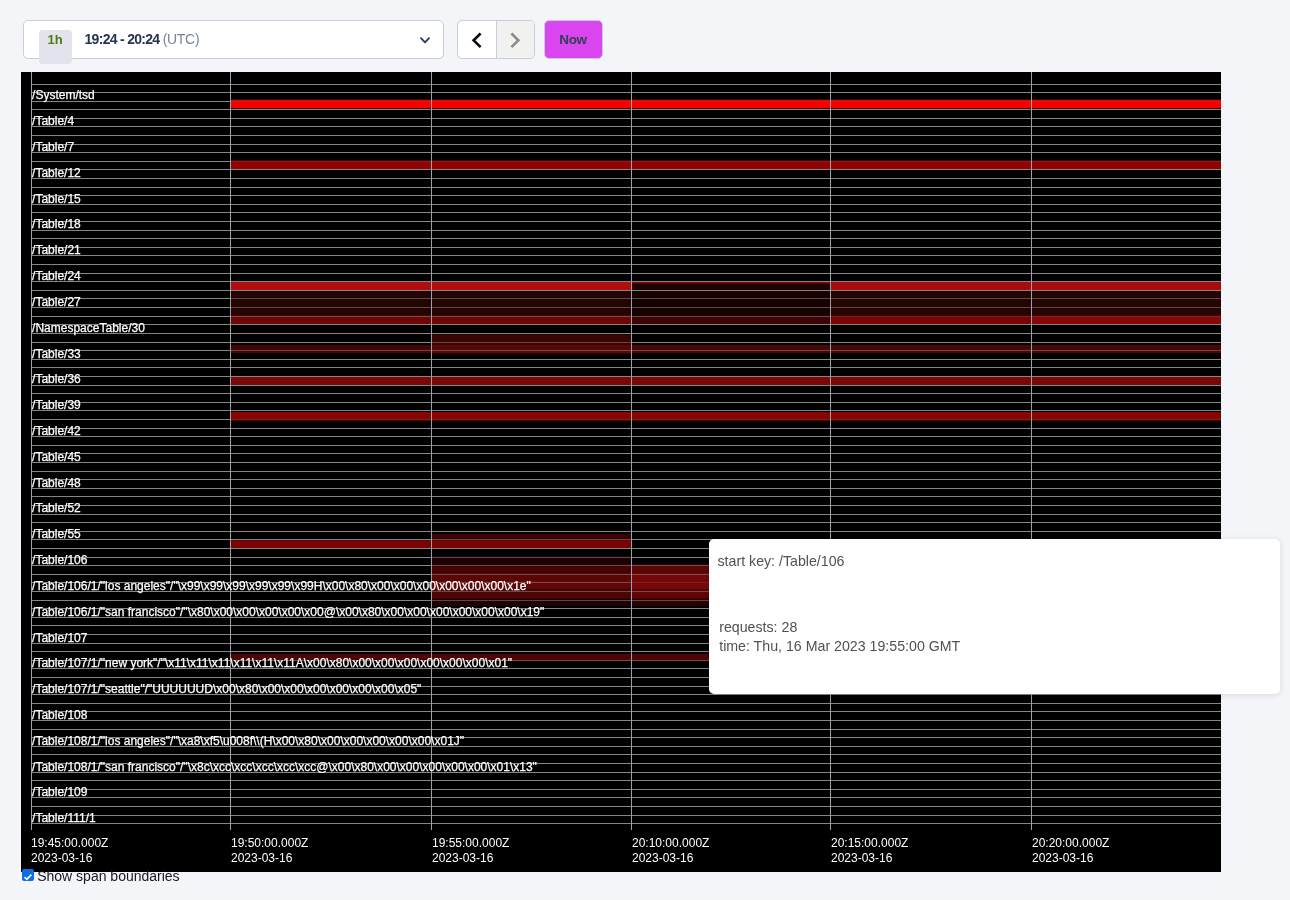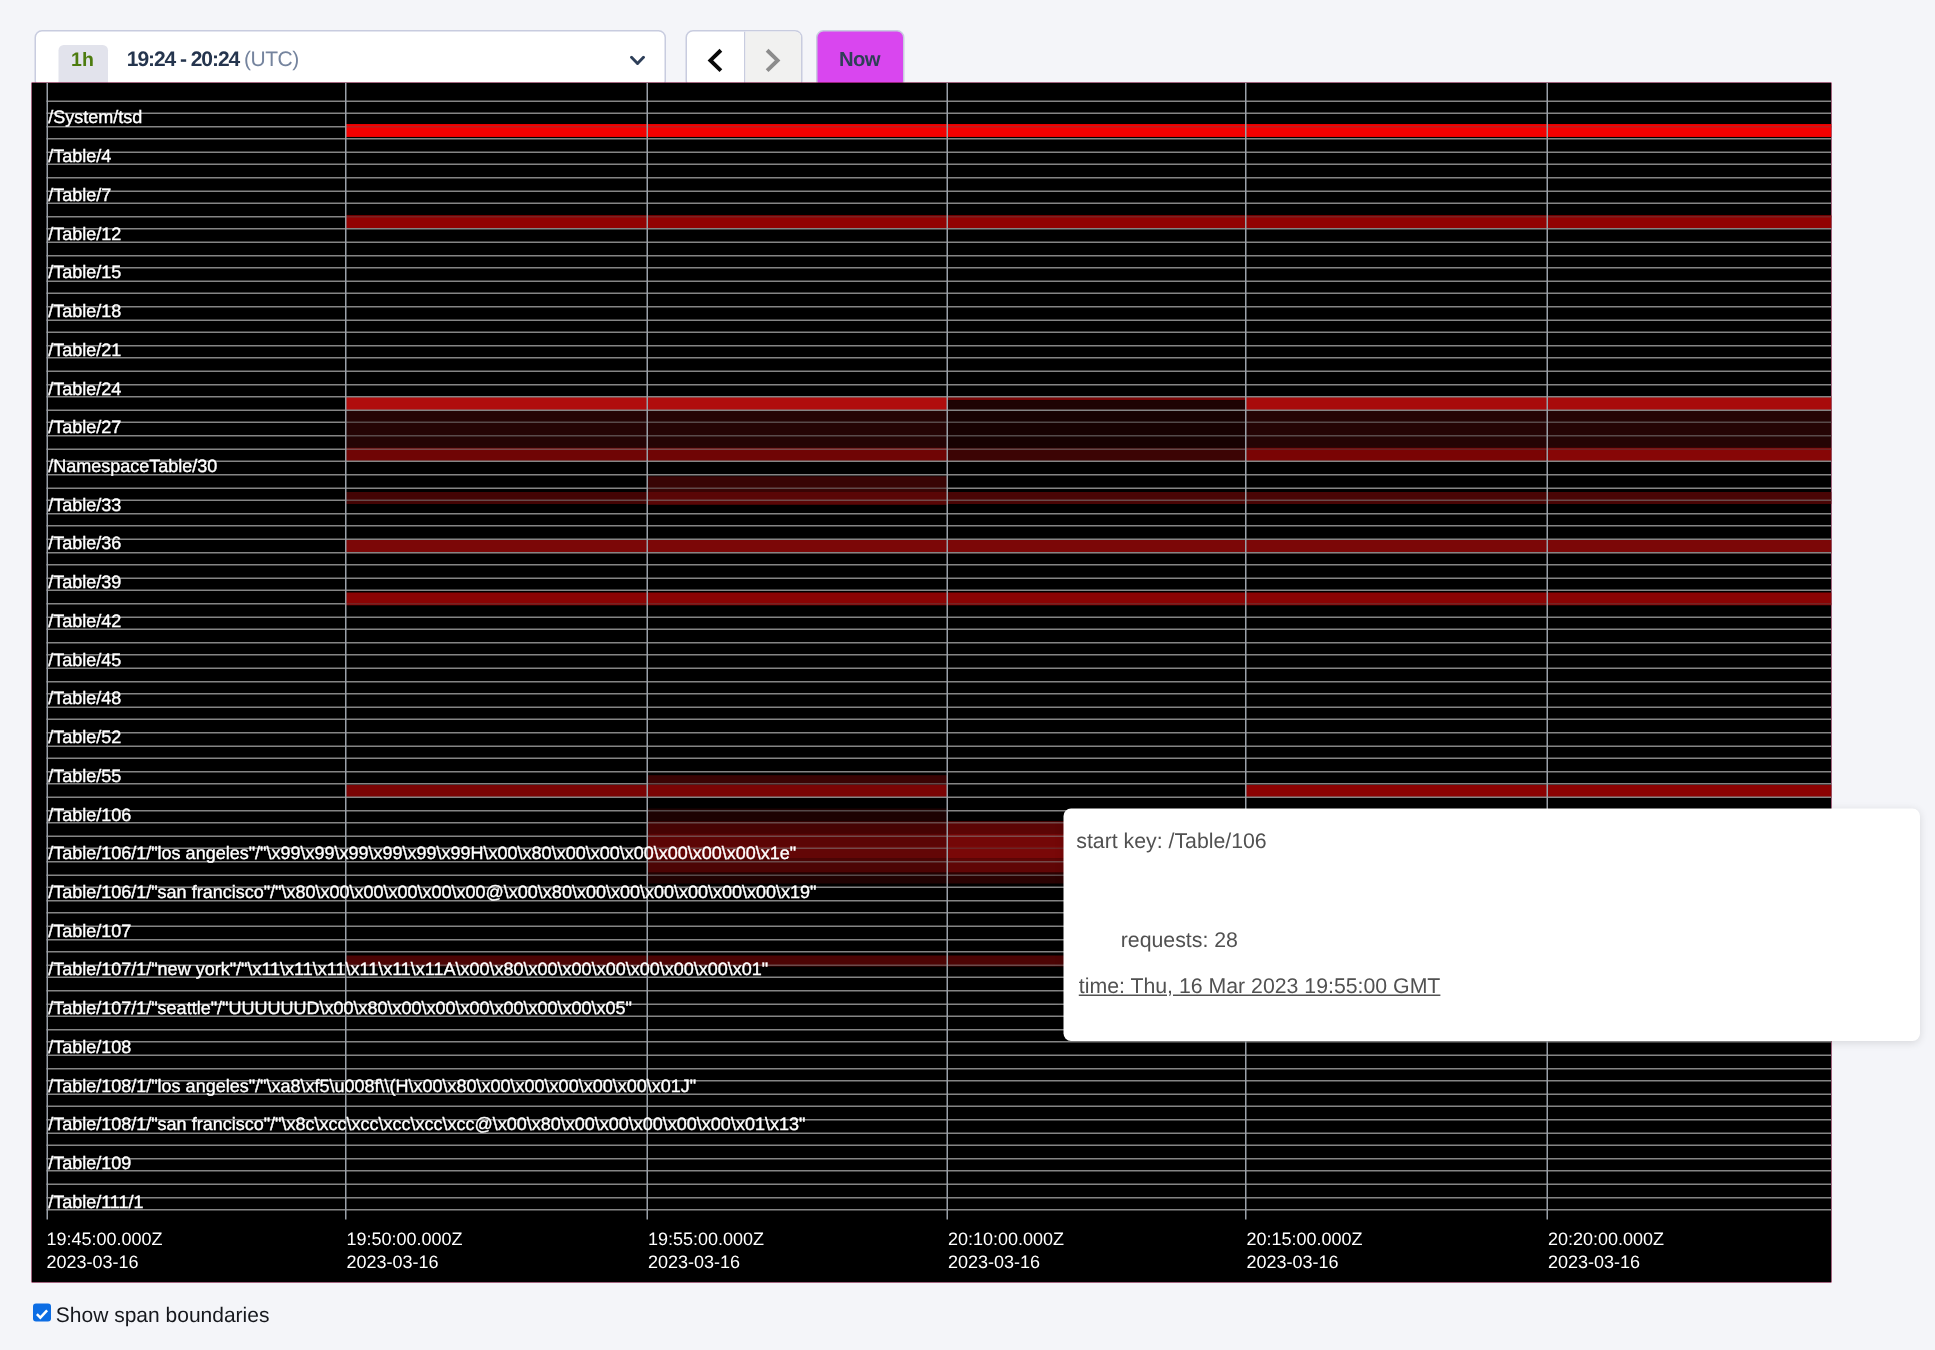--- a/index.html
+++ b/index.html
@@ -25,21 +25,21 @@
   </div>
   <div style="flex:1;height:100%;background:#f1f1f0;position:relative;">
     <svg class="abs" style="left:13px;top:11px;" width="11" height="17" viewBox="0 0 11 17">
         <path d="M1.4 1.5 L8.4 8.3 L1.4 15.1" fill="none" stroke="#8c8c8c" stroke-width="2.6"></path>
       </svg>
   </div>
 </div>
 
 <div class="abs" style="left:543.5px;top:20px;width:59px;height:39px;background:#d946ef;border:1px solid #c8ccdf;border-radius:5px;text-align:center;line-height:37px;font-size:13.5px;font-weight:bold;color:#2f3f56;letter-spacing:-0.4px;">Now</div>
 
-<div class="abs" style="left:21px;top:55px;width:1200px;height:800px;background:#be185d;">
+<div class="abs" style="left:21px;top:72px;width:1200px;height:800px;background:#15803d;">
 <svg width="1200" height="800" viewBox="0 0 1200 800" style="position:absolute;left:0;top:0" font-family="Liberation Sans, sans-serif">
 <rect x="0" y="0" width="1200" height="800" fill="#000"></rect>
 <rect x="209.5" y="27.7" width="990.5" height="8.6" fill="#f40000"></rect>
 <rect x="209.5" y="88.5" width="990.5" height="8.5" fill="#920202"></rect>
 <rect x="209.5" y="209.2" width="401.0" height="9.2" fill="#b00d0d"></rect>
 <rect x="610.5" y="209.2" width="199.0" height="2.6" fill="#7a0606"></rect>
 <rect x="610.5" y="211.8" width="199.0" height="6.6" fill="#1e0303"></rect>
 <rect x="809.5" y="209.2" width="390.5" height="9.2" fill="#a80b0b"></rect>
 <rect x="209.5" y="218.4" width="401.0" height="25.1" fill="#250404"></rect>
 <rect x="610.5" y="218.4" width="199.0" height="25.1" fill="#170202"></rect>
@@ -234,22 +234,22 @@
 <text x="611" y="790" font-size="12" fill="#fff">2023-03-16</text>
 <text x="810" y="775" font-size="12" fill="#fff">20:15:00.000Z</text>
 <text x="810" y="790" font-size="12" fill="#fff">2023-03-16</text>
 <text x="1011" y="775" font-size="12" fill="#fff">20:20:00.000Z</text>
 <text x="1011" y="790" font-size="12" fill="#fff">2023-03-16</text>
 </svg>
 </div>
 
 <div class="abs" style="left:708.5px;top:539px;width:571px;height:155px;background:#fff;border-radius:5px;box-shadow:0 1px 6px rgba(0,0,0,0.12);font-size:14.2px;color:#515151;">
   <div class="abs" style="left:9px;top:14px;">start key: /Table/106</div>
-  <div class="abs" style="left:10.7px;top:79.5px;margin-left:28px;">requests: 28</div>
-  <div class="abs" style="left:10.7px;top:111px;text-decoration:underline;">time: Thu, 16 Mar 2023 19:55:00 GMT</div>
+  <div class="abs" style="left:10.7px;top:79.5px;">requests: 28</div>
+  <div class="abs" style="left:10.7px;top:99px;">time: Thu, 16 Mar 2023 19:55:00 GMT</div>
 </div>
 
 <div class="abs" style="left:22.3px;top:869.2px;width:11.6px;height:11.6px;background:#0c6de4;border-radius:2px;">
   <svg width="12" height="12" viewBox="0 0 13 13">
       <path d="M2.8 6.6 L5.3 9.1 L10.2 3.9" fill="none" stroke="#fff" stroke-width="1.8"></path>
     </svg>
 </div>
 <div class="abs" style="left:37.2px;top:867.5px;font-size:14px;color:#16181d;">Show span boundaries</div>
 
 </body></html>

